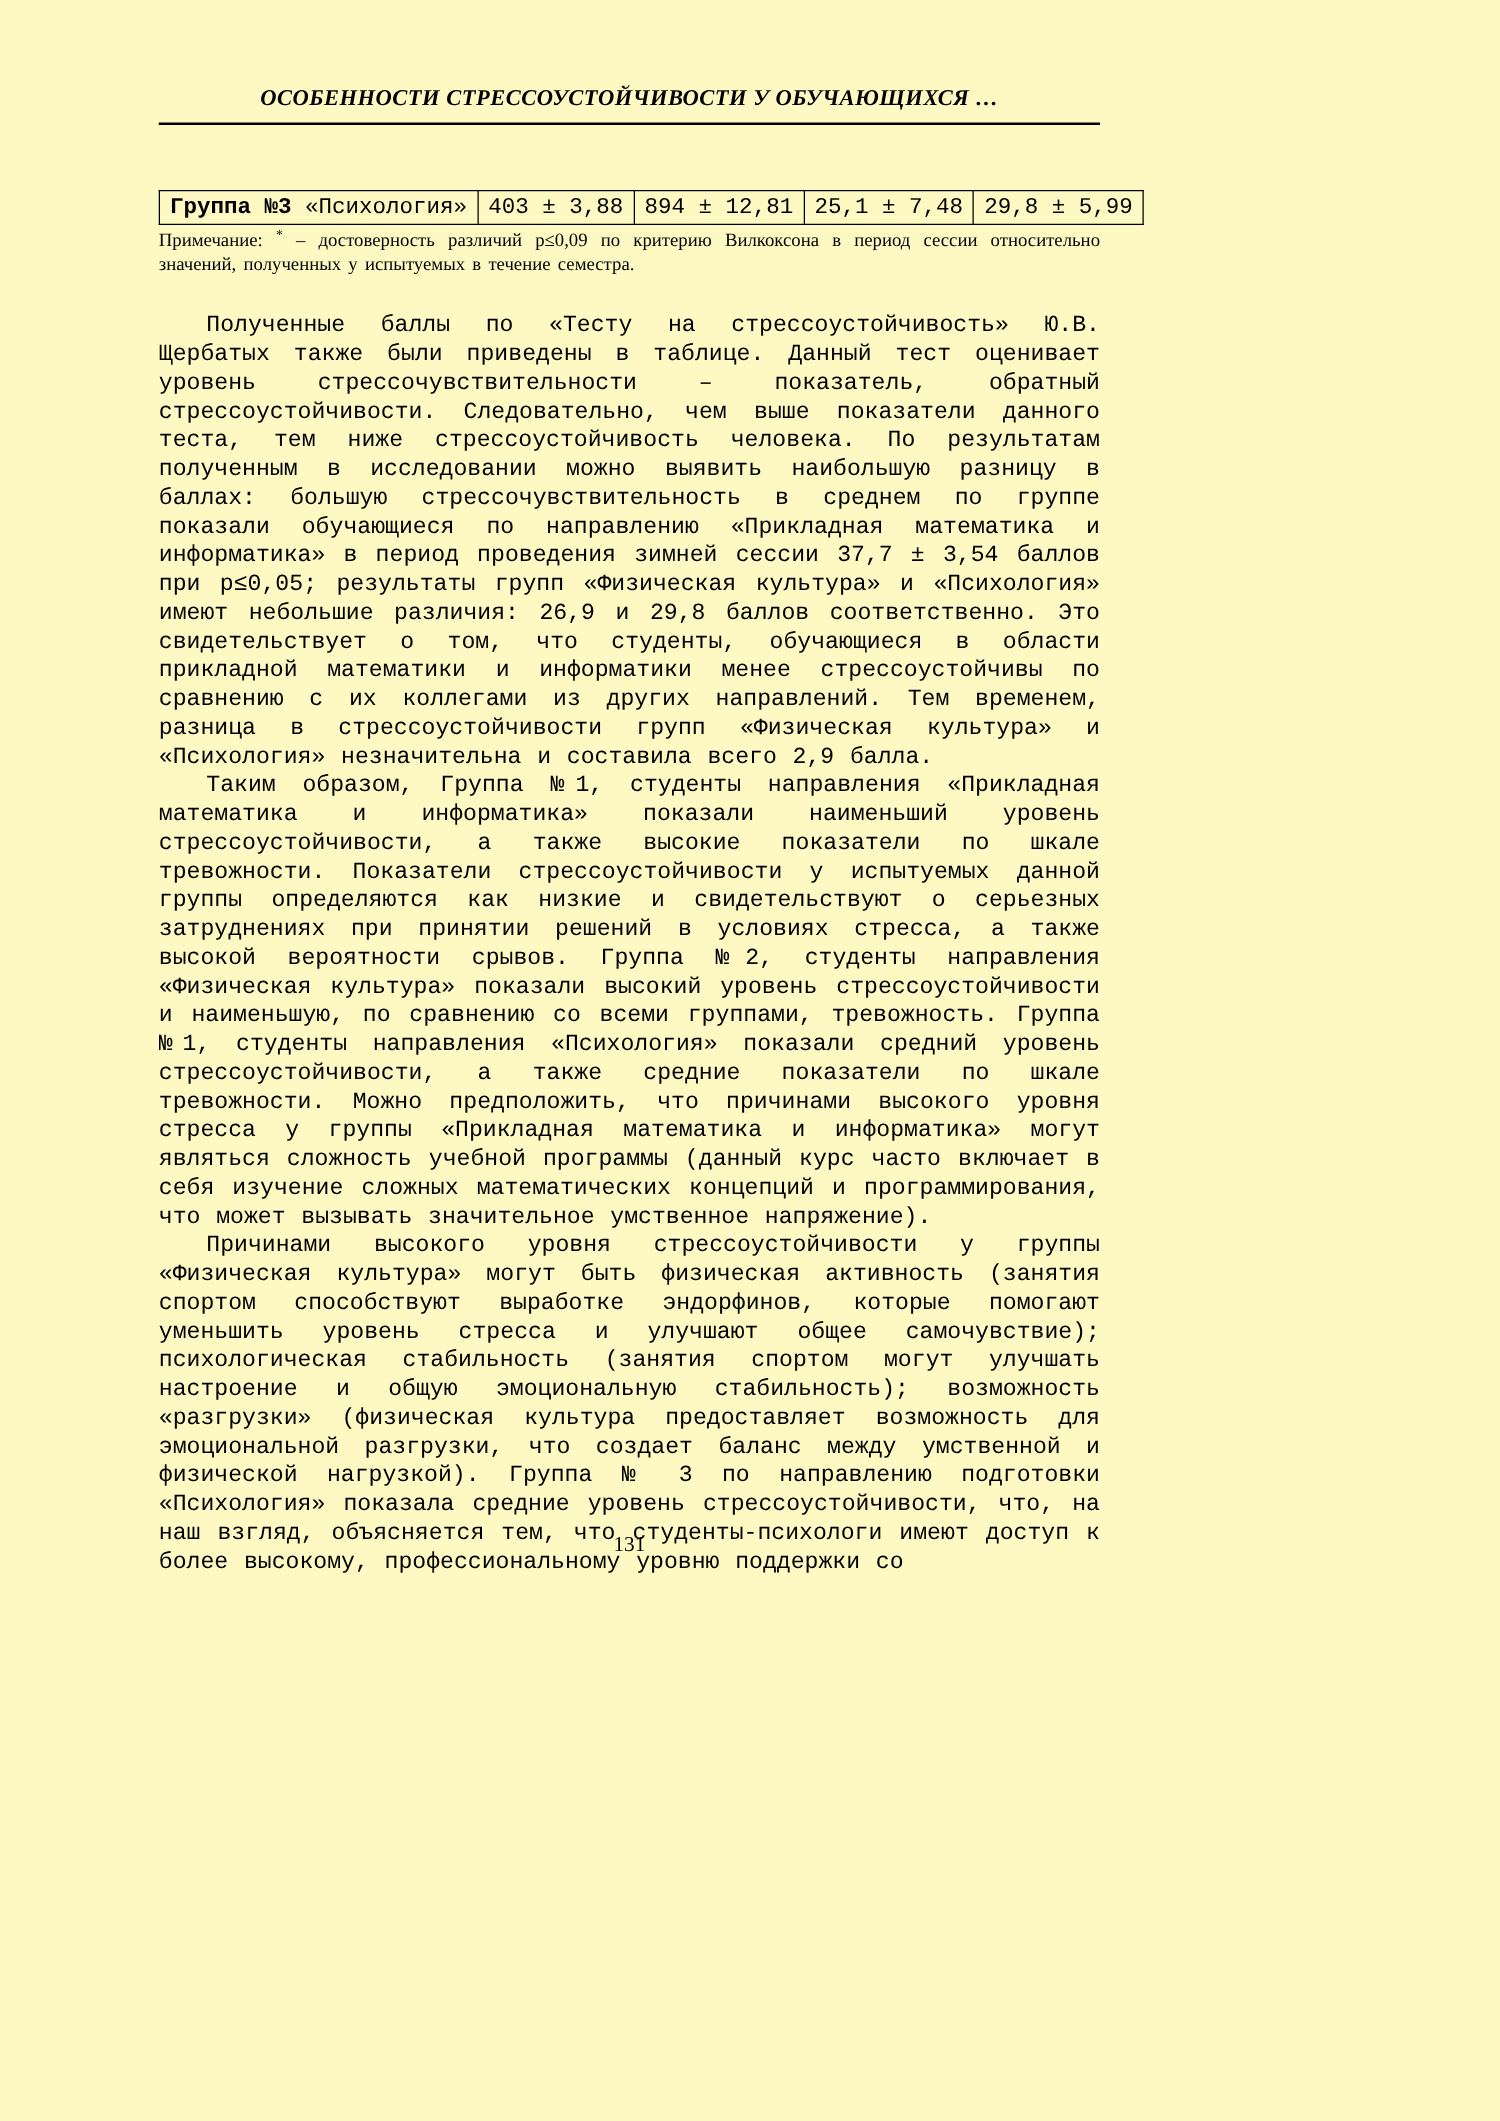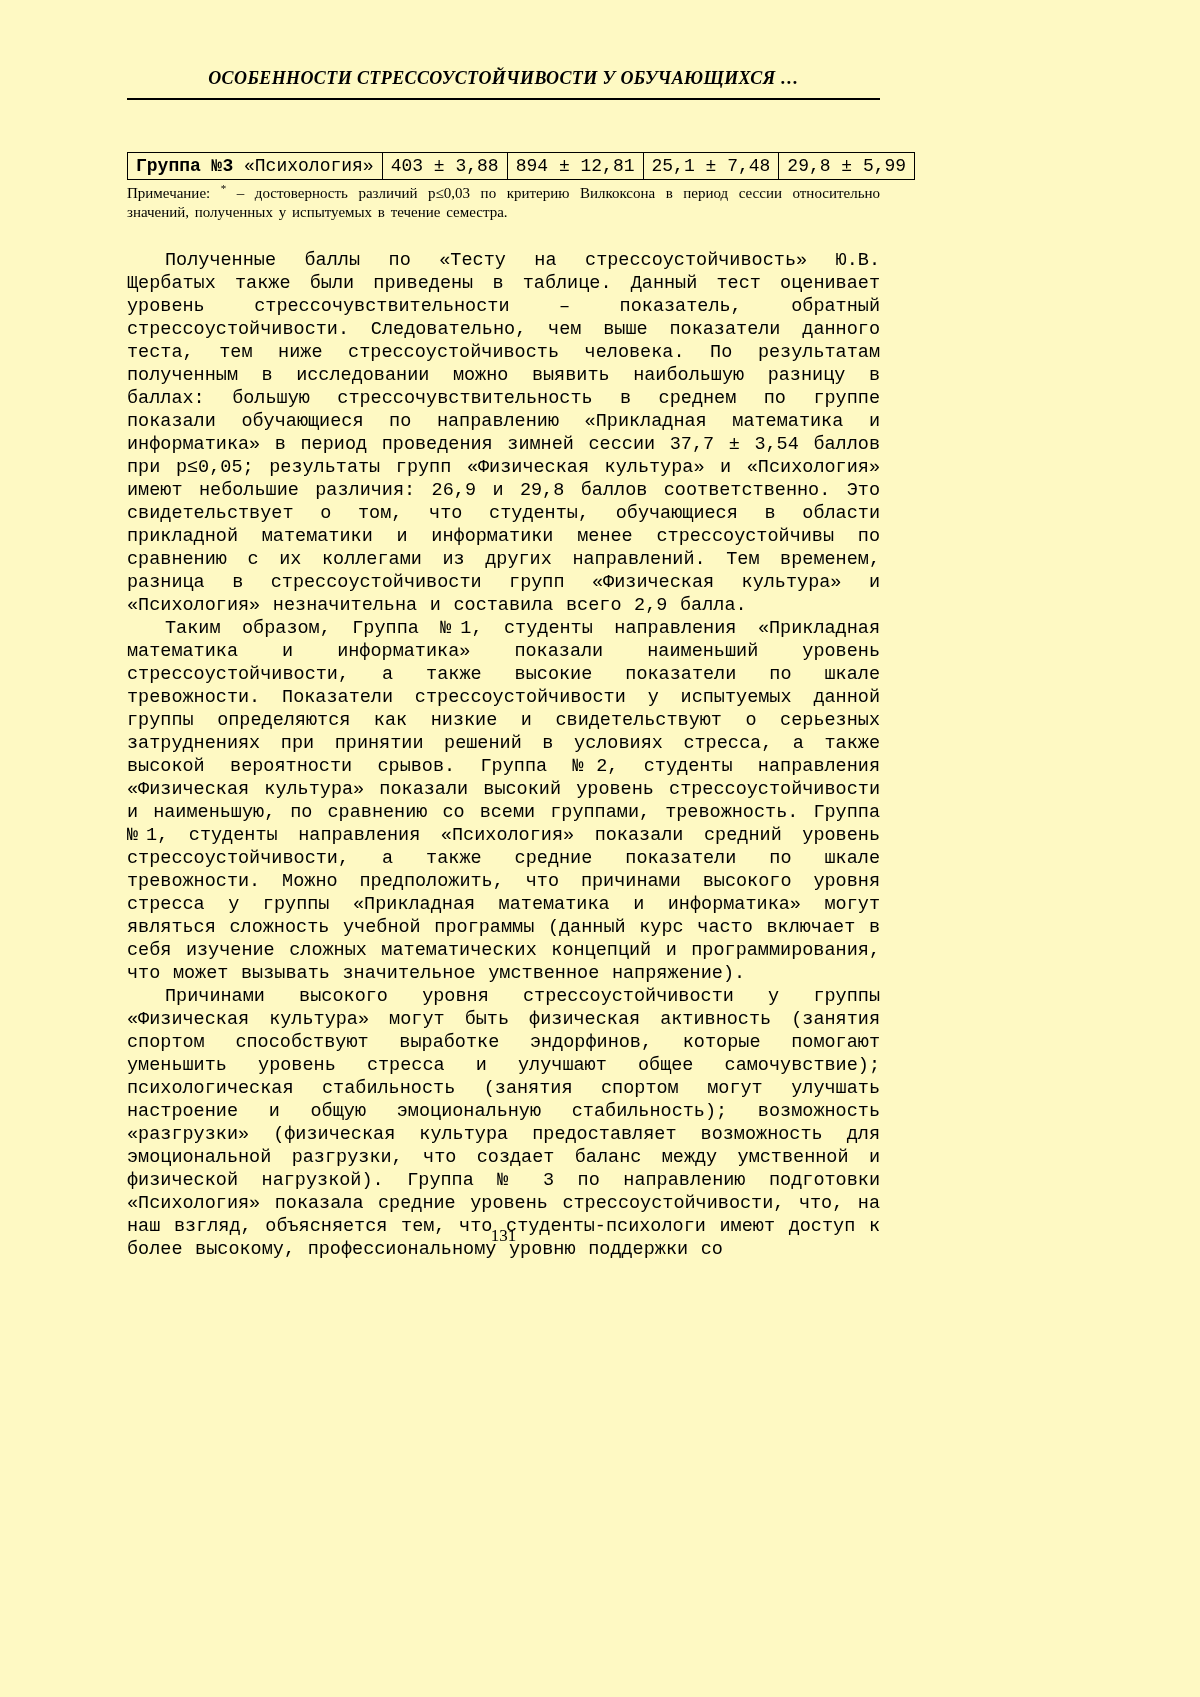--- a/index.html
+++ b/index.html
@@ -102,21 +102,21 @@
           <td class="c-v2">894 ± 12,81</td>
           <td class="c-v3">25,1 ± 7,48</td>
           <td class="c-v4">29,8 ± 5,99</td>
         </tr>
       </tbody>
     </table>
 
     <div class="note">
       <span>Примечание:</span>
       <sup>*</sup>
-      <span> – достоверность различий p≤0,03 по критерию Вилкоксона в период сессии относительно значений, полученных у испытуемых в течение семестра.</span>
+      <span> – достоверность различий p≤0,09 по критерию Вилкоксона в период сессии относительно значений, полученных у испытуемых в течение семестра.</span>
     </div>
 
     <div class="body-text">
       <p class="para">Полученные баллы по «Тесту на стрессоустойчивость» Ю.В. Щербатых также были приведены в таблице. Данный тест оценивает уровень стрессочувствительности – показатель, обратный стрессоустойчивости. Следовательно, чем выше показатели данного теста, тем ниже стрессоустойчивость человека. По результатам полученным в исследовании можно выявить наибольшую разницу в баллах: большую стрессочувствительность в среднем по группе показали обучающиеся по направлению «Прикладная математика и информатика» в период проведения зимней сессии 37,7 ± 3,54  баллов при p≤0,05; результаты групп «Физическая культура» и «Психология» имеют небольшие различия: 26,9 и 29,8 баллов соответственно. Это свидетельствует о том, что студенты, обучающиеся в области прикладной математики и информатики менее стрессоустойчивы по сравнению с их коллегами из других направлений. Тем временем, разница в стрессоустойчивости групп «Физическая культура» и «Психология» незначительна и составила всего 2,9 балла.</p>
 
 
       <p class="para">Таким образом, Группа №1, студенты направления «Прикладная математика и информатика» показали наименьший уровень стрессоустойчивости, а также высокие показатели по шкале тревожности. Показатели стрессоустойчивости у испытуемых данной группы определяются как низкие и свидетельствуют о серьезных затруднениях при принятии решений в условиях стресса, а также высокой вероятности срывов.  Группа №2, студенты направления «Физическая культура» показали высокий уровень стрессоустойчивости и наименьшую, по сравнению со всеми группами, тревожность. Группа №1, студенты направления «Психология» показали средний уровень стрессоустойчивости, а также средние показатели по шкале тревожности. Можно предположить, что причинами высокого уровня стресса у группы «Прикладная математика и информатика» могут являться сложность учебной программы (данный курс часто включает в себя изучение сложных математических концепций и программирования, что может вызывать значительное умственное напряжение).</p>
       <p class="para">Причинами высокого уровня стрессоустойчивости у группы «Физическая культура» могут быть физическая активность (занятия спортом способствуют выработке эндорфинов, которые помогают уменьшить уровень стресса и улучшают общее самочувствие); психологическая стабильность (занятия спортом могут улучшать настроение и общую эмоциональную стабильность); возможность «разгрузки» (физическая культура предоставляет возможность для эмоциональной разгрузки, что создает баланс между умственной и физической нагрузкой). Группа № 3 по направлению подготовки «Психология» показала средние уровень стрессоустойчивости, что, на наш взгляд, объясняется тем, что студенты-психологи имеют доступ к более высокому, профессиональному уровню поддержки со</p>
     </div>
 

